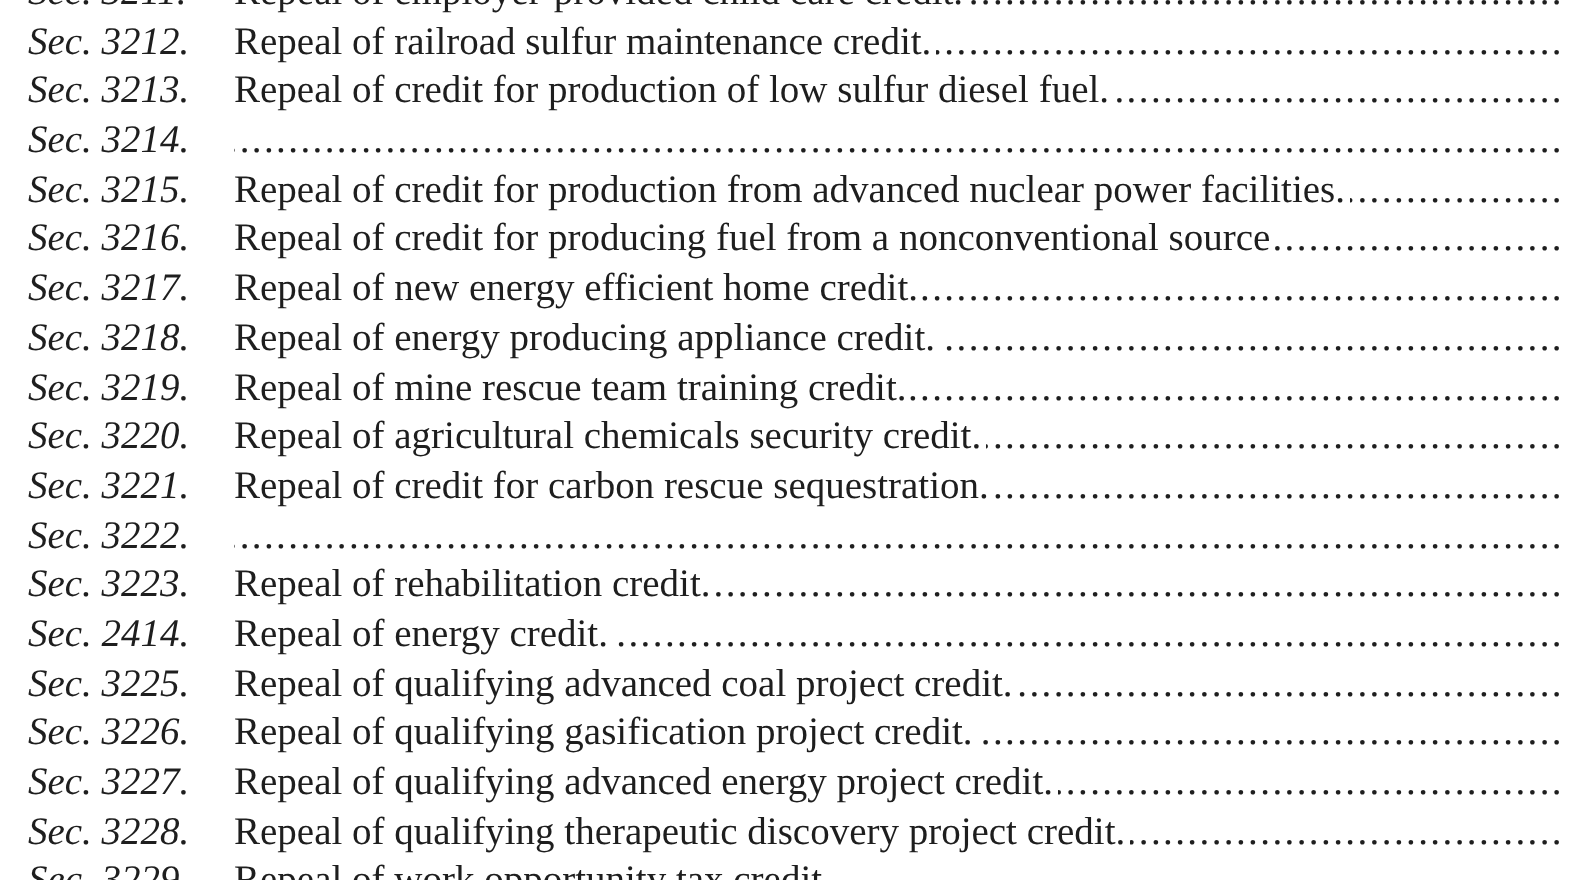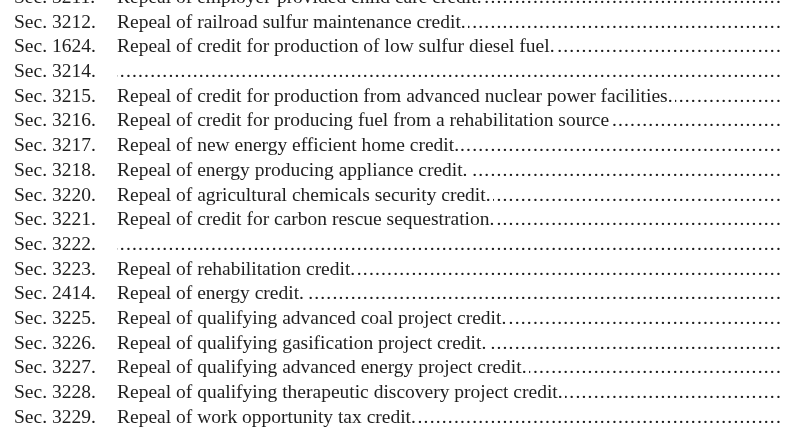--- a/index.html
+++ b/index.html
@@ -26,20 +26,21 @@
       align-items: baseline;
       height: 24.7px;
       font-size: 19.5px;
       line-height: 24.7px;
       white-space: nowrap;
       overflow: hidden;
     }
     .sec-num {
       flex: 0 0 auto;
       width: 103px;
+      font-style: italic;
     }
     .sec-title {
       flex: 0 0 auto;
       padding-right: 2px;
     }
     .leader {
       flex: 1 1 auto;
       overflow: hidden;
       white-space: nowrap;
       letter-spacing: 1.2px;
@@ -58,46 +59,51 @@
     <span class="sec-num">Sec. 3211.</span>
     <span class="sec-title">Repeal of employer-provided child care credit.</span>
     <span class="leader"></span>
   </div>
   <div class="toc-row">
     <span class="sec-num">Sec. 3212.</span>
     <span class="sec-title">Repeal of railroad sulfur maintenance credit.</span>
     <span class="leader"></span>
   </div>
   <div class="toc-row">
-    <span class="sec-num">Sec. 1624.</span>
+    <span class="sec-num">Sec. 3213.</span>
     <span class="sec-title">Repeal of credit for production of low sulfur diesel fuel.</span>
     <span class="leader"></span>
   </div>
   <div class="toc-row">
     <span class="sec-num">Sec. 3214.</span>
     <span class="leader"></span>
   </div>
   <div class="toc-row">
     <span class="sec-num">Sec. 3215.</span>
     <span class="sec-title">Repeal of credit for production from advanced nuclear power facilities.</span>
     <span class="leader"></span>
   </div>
   <div class="toc-row">
     <span class="sec-num">Sec. 3216.</span>
-    <span class="sec-title">Repeal of credit for producing fuel from a rehabilitation source</span>
+    <span class="sec-title">Repeal of credit for producing fuel from a nonconventional source</span>
     <span class="leader"></span>
   </div>
   <div class="toc-row">
     <span class="sec-num">Sec. 3217.</span>
     <span class="sec-title">Repeal of new energy efficient home credit.</span>
     <span class="leader"></span>
   </div>
   <div class="toc-row">
     <span class="sec-num">Sec. 3218.</span>
     <span class="sec-title">Repeal of energy producing appliance credit.</span>
+    <span class="leader"></span>
+  </div>
+  <div class="toc-row">
+    <span class="sec-num">Sec. 3219.</span>
+    <span class="sec-title">Repeal of mine rescue team training credit.</span>
     <span class="leader"></span>
   </div>
   <div class="toc-row">
     <span class="sec-num">Sec. 3220.</span>
     <span class="sec-title">Repeal of agricultural chemicals security credit.</span>
     <span class="leader"></span>
   </div>
   <div class="toc-row">
     <span class="sec-num">Sec. 3221.</span>
     <span class="sec-title">Repeal of credit for carbon rescue sequestration.</span>

